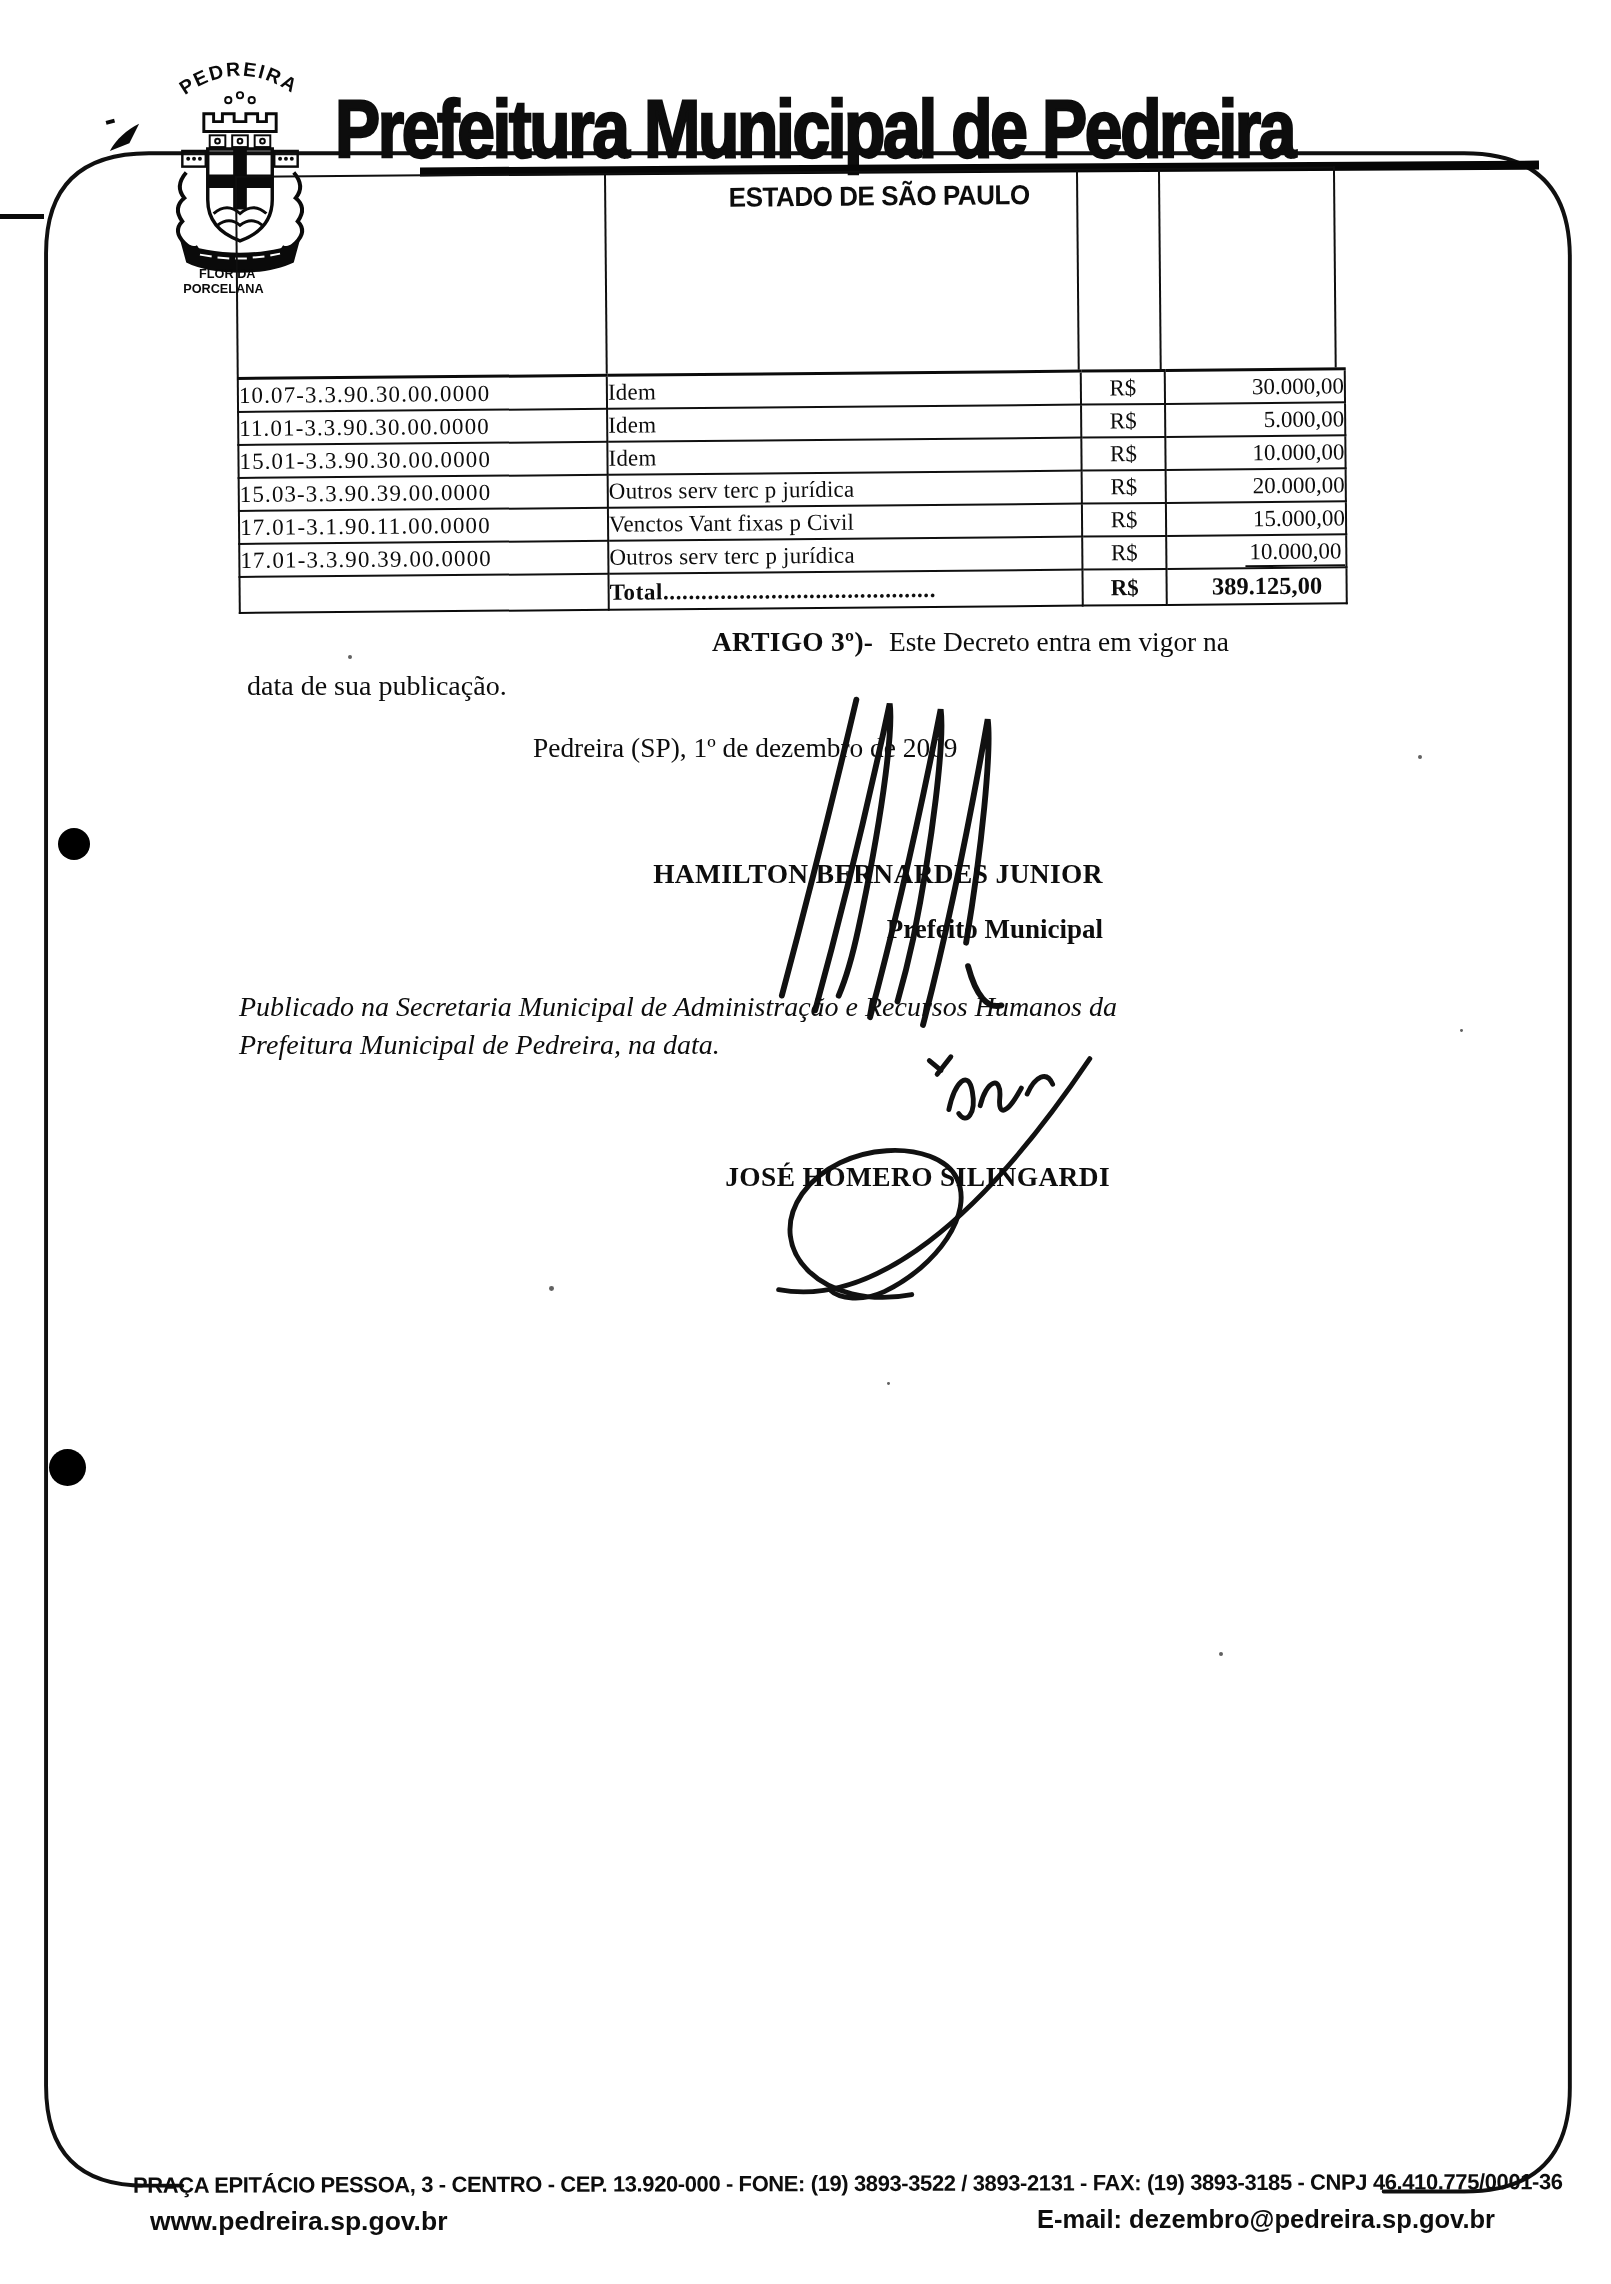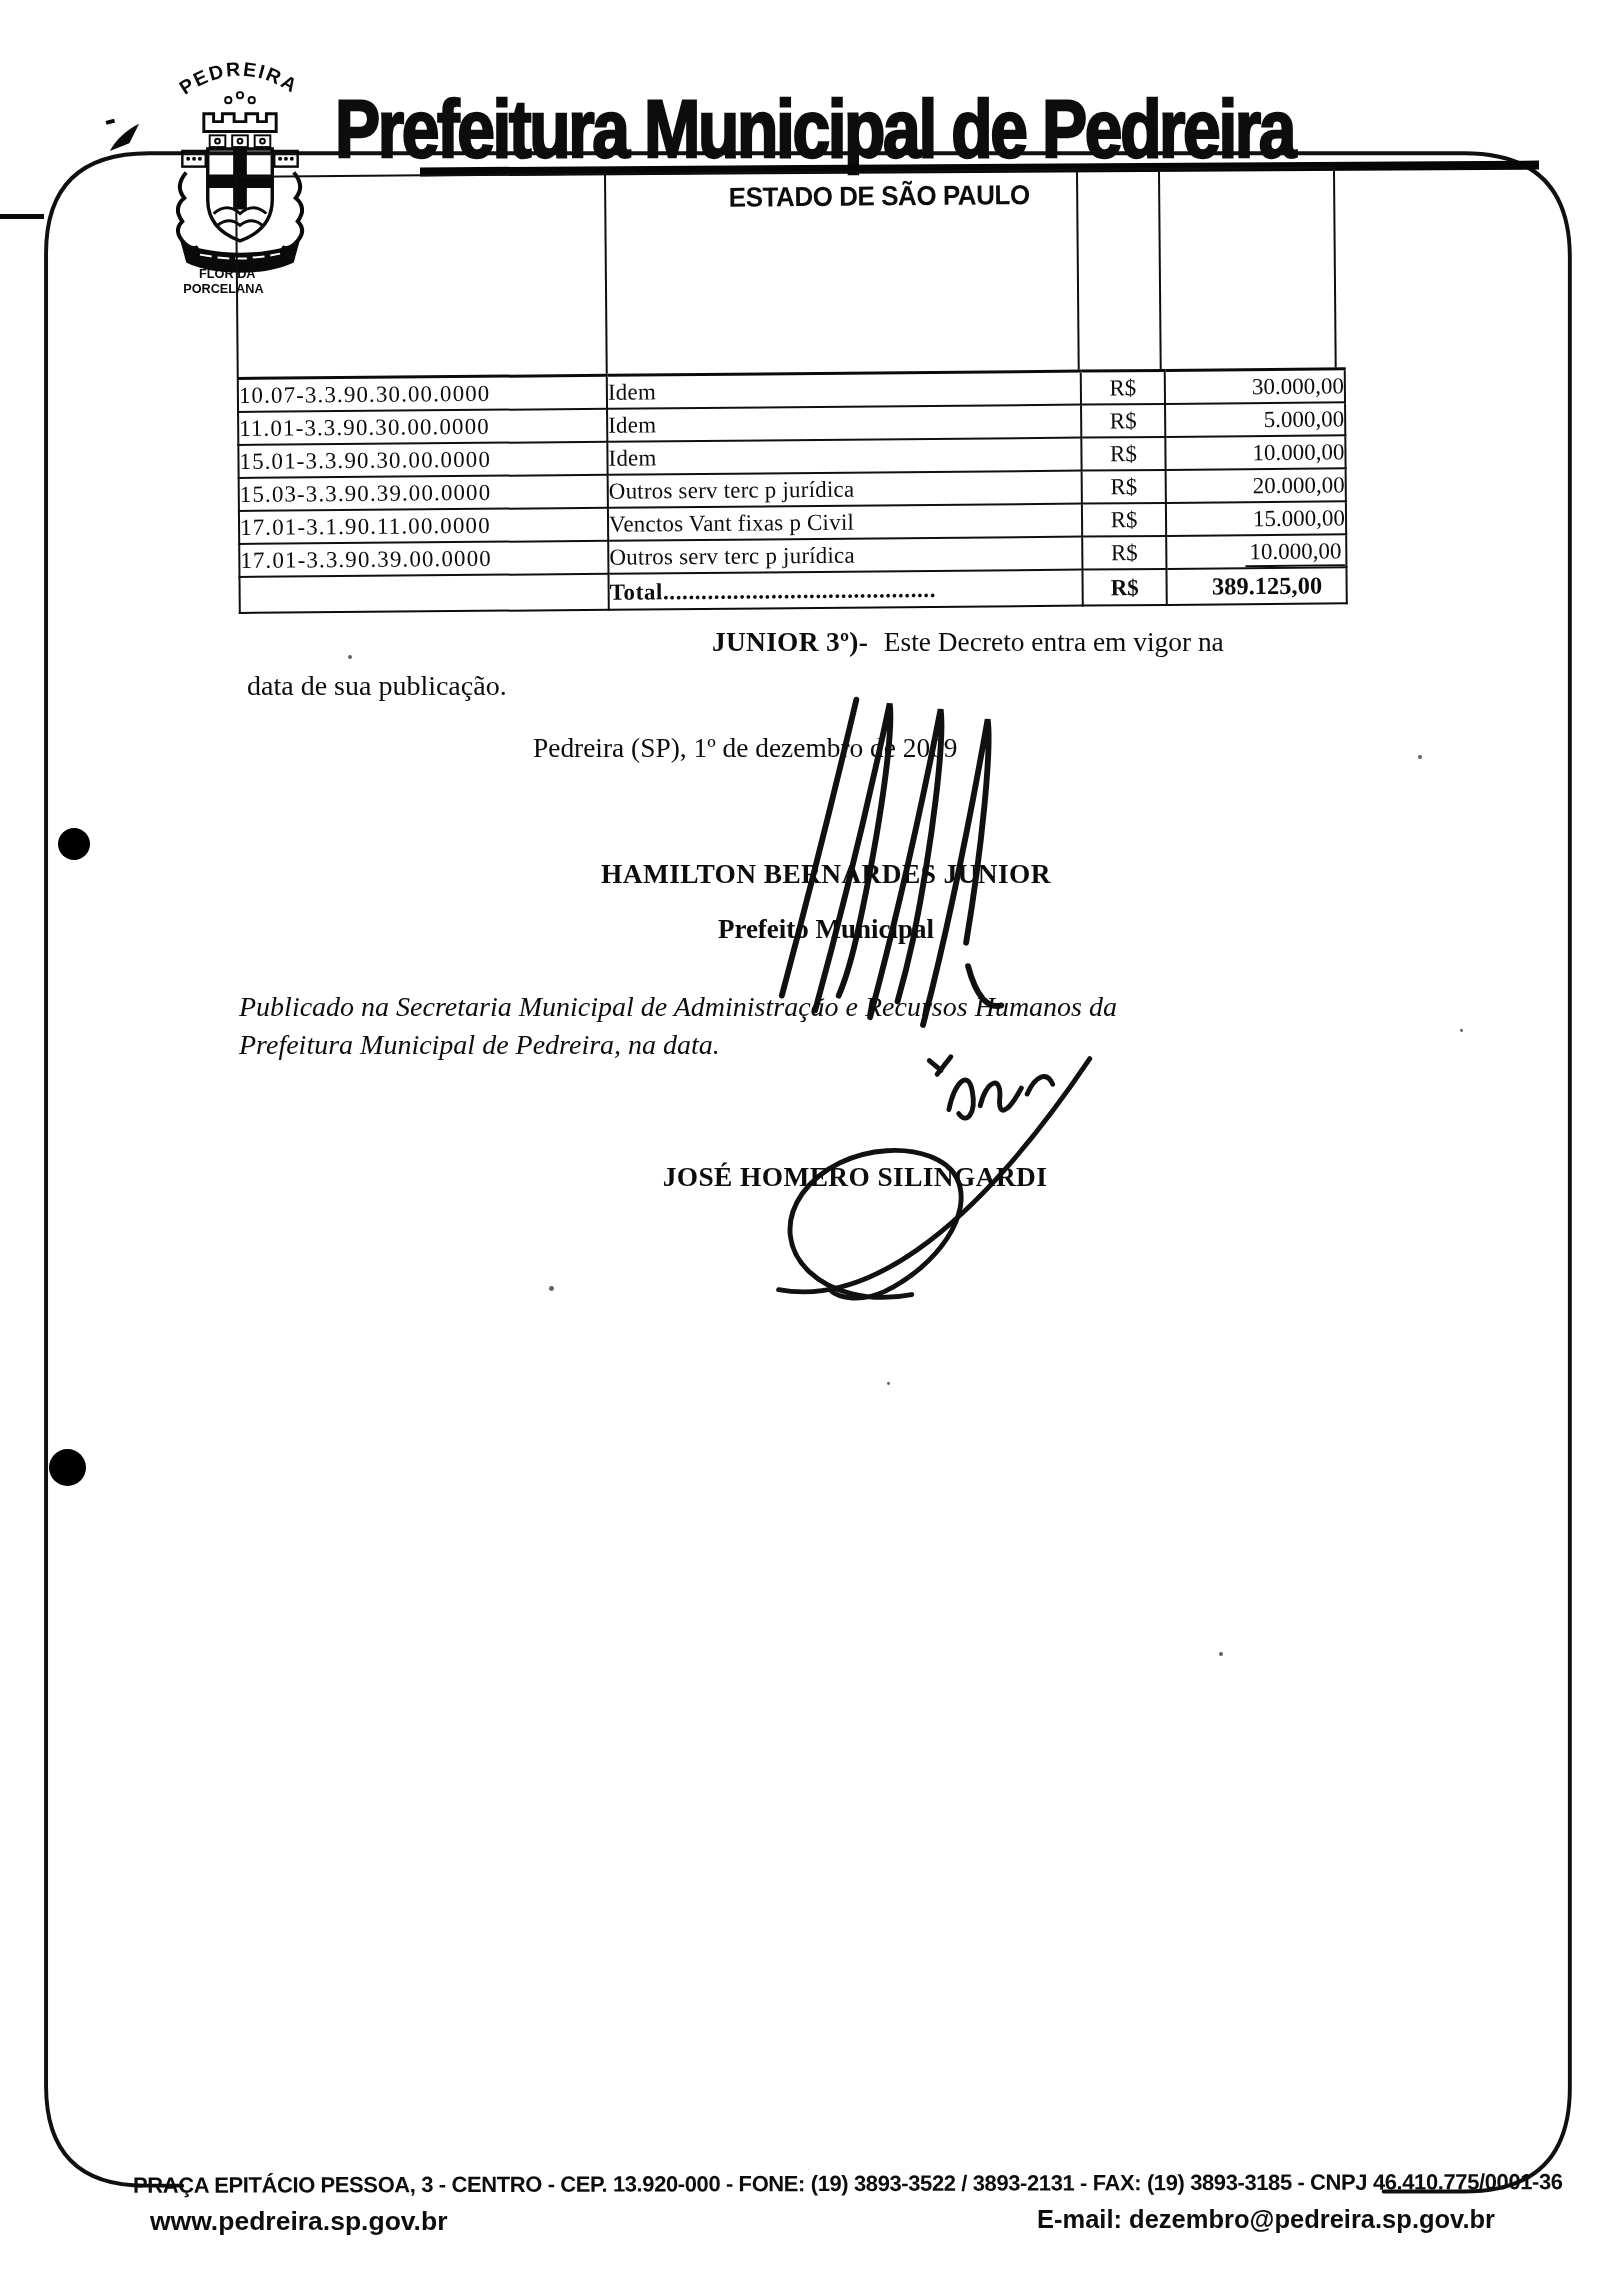--- a/index.html
+++ b/index.html
@@ -54,21 +54,21 @@
   tr.total-row td.c-cur{font-weight:bold;}
   tr.total-row td.c-amt{font-weight:bold;padding-right:23.5px;font-size:24.5px;}
   .uline{border-bottom:2.9px solid #0d0d0d;padding:0 3.9px 1px 3.9px;}
 
   
   .ser{font-family:"Liberation Serif",serif;}
   .article-line{left:712px;top:627px;font-size:27.4px;white-space:nowrap;}
   .article-label{font-weight:bold;margin-right:15.7px;letter-spacing:0.3px;}
   .article-cont{left:247px;top:670px;font-size:28px;}
   .dateline{left:533px;top:733px;font-size:27.4px;white-space:nowrap;}
-  .sig-block{text-align:center;}
+  .sig-block{text-align:right;}
   #signer1{left:549px;top:859px;width:554px;}
   #signer2{left:600px;top:1162px;width:510px;}
   .sig-name{font-size:27.4px;font-weight:bold;letter-spacing:0.4px;white-space:nowrap;}
   .sig-role{font-size:27px;font-weight:bold;margin-top:24px;}
   .pub-note{left:239px;top:976px;font-style:italic;font-size:28px;line-height:38px;white-space:nowrap;margin-top:12px;}
 
   
   .footer-address{
     left:133px;top:2171px;font-family:"Liberation Sans",sans-serif;font-weight:bold;
     font-size:22px;letter-spacing:-0.4px;white-space:nowrap;transform:rotate(-0.15deg);
@@ -207,21 +207,21 @@
           <td class="c-code"></td>
           <td class="c-desc">Total...........................................</td>
           <td class="c-cur">R$</td>
           <td class="c-amt">389.125,00</td>
         </tr>
       </tbody>
     </table>
   </div>
 
   <div class="abs ser article-line">
-    <span class="article-label">JUNIOR 3º)-</span><span>Este Decreto entra em vigor na</span>
+    <span class="article-label">ARTIGO 3º)-</span><span>Este Decreto entra em vigor na</span>
   </div>
   <div class="abs ser article-cont">data de sua publicação.</div>
 
   <div class="abs ser dateline">Pedreira (SP), 1º  de dezembro  de 2009</div>
 
   <svg class="abs" style="left:776px;top:672px;" width="245" height="363" viewBox="0 0 250 370">
     <g fill="none" stroke="#111" stroke-width="6" stroke-linecap="round">
       <path d="M6,330 C30,240 58,130 82,28"></path>
       <path d="M40,345 C66,250 94,135 116,32 C120,62 106,160 84,262 C78,290 70,316 64,330"></path>
       <path d="M96,352 C122,255 148,140 168,38 C172,70 160,172 140,272 C134,300 128,322 124,336"></path>

